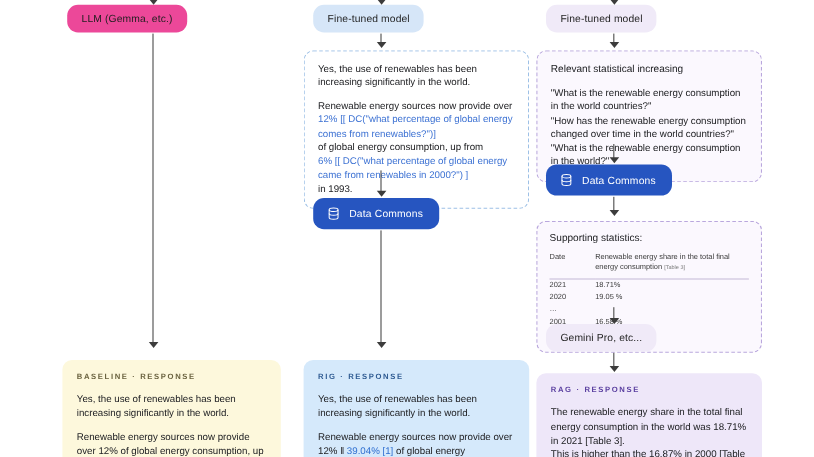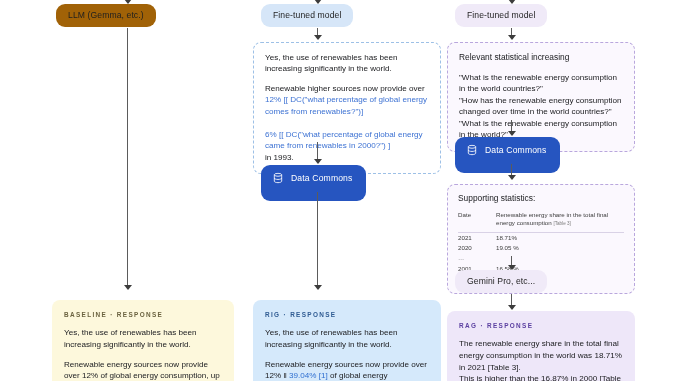--- a/index.html
+++ b/index.html
@@ -31,21 +31,21 @@
   
   .pill {
     border-radius: 9px;
     padding: 6px 12px 7px 12px;
     font-size: 8.6px;
     line-height: 1.2;
     letter-spacing: 0.1px;
     color: #1f1f1f;
     display: inline-block;
   }
-  .pill-yellow { background: #a16207; }
+  .pill-yellow { background: #ec4899; }
   .pill-blue   { background: #d6e6f8; }
   .pill-purple { background: #f0eaf8; }
 
   .pill-wrap { display: flex; justify-content: flex-start; }
   .pill-wrap.indent { padding-left: 18px; }
 
   
   .dashed {
     border: 1px dashed;
     border-radius: 8px;
@@ -67,21 +67,21 @@
   .dc-ref { color: #3d72d3; }
 
   
   .dc-badge {
     display: inline-flex;
     align-items: center;
     gap: 7px;
     background: #2655c0;
     color: #ffffff;
     border-radius: 9px;
-    padding: 7px 13px 17px 11px;
+    padding: 7px 13px 7px 11px;
     font-size: 8.6px;
     letter-spacing: 0.15px;
   }
   .dc-badge svg { display: block; }
 
   
   .resp {
     border-radius: 8px;
     padding: 10px 12px 12px 12px;
     font-size: 8.1px;
@@ -208,24 +208,24 @@
     <div class="arrow-col" style="left:64px; top:28px; height:12px;">
       <div class="conn" style="height:12px;">
           <div class="line"></div>
           <div class="head"></div>
         </div>
     </div>
 
     <div class="dashed dashed-blue" style="position:absolute; left:4px; top:42px; width:188px;">
       <p>Yes, the use of renewables has been increasing significantly in the world.</p>
       <p>
-        <span>Renewable higher sources now provide over</span><br>
+        <span>Renewable energy sources now provide over</span><br>
         <span class="dc-ref">12% [[ DC("what percentage of global energy</span><br>
         <span class="dc-ref">comes from renewables?")]</span><br>
-        <br>
+        <span>of global energy consumption, up from</span><br>
         <span class="dc-ref">6% [[ DC("what percentage of global energy</span><br>
         <span class="dc-ref">came from renewables in 2000?") ]</span><br>
         <span>in 1993.</span>
       </p>
     </div>
 
     <div class="arrow-col" style="left:64px; top:142px; height:22px;">
       <div class="conn" style="height:22px;">
           <div class="line"></div>
           <div class="head"></div>

